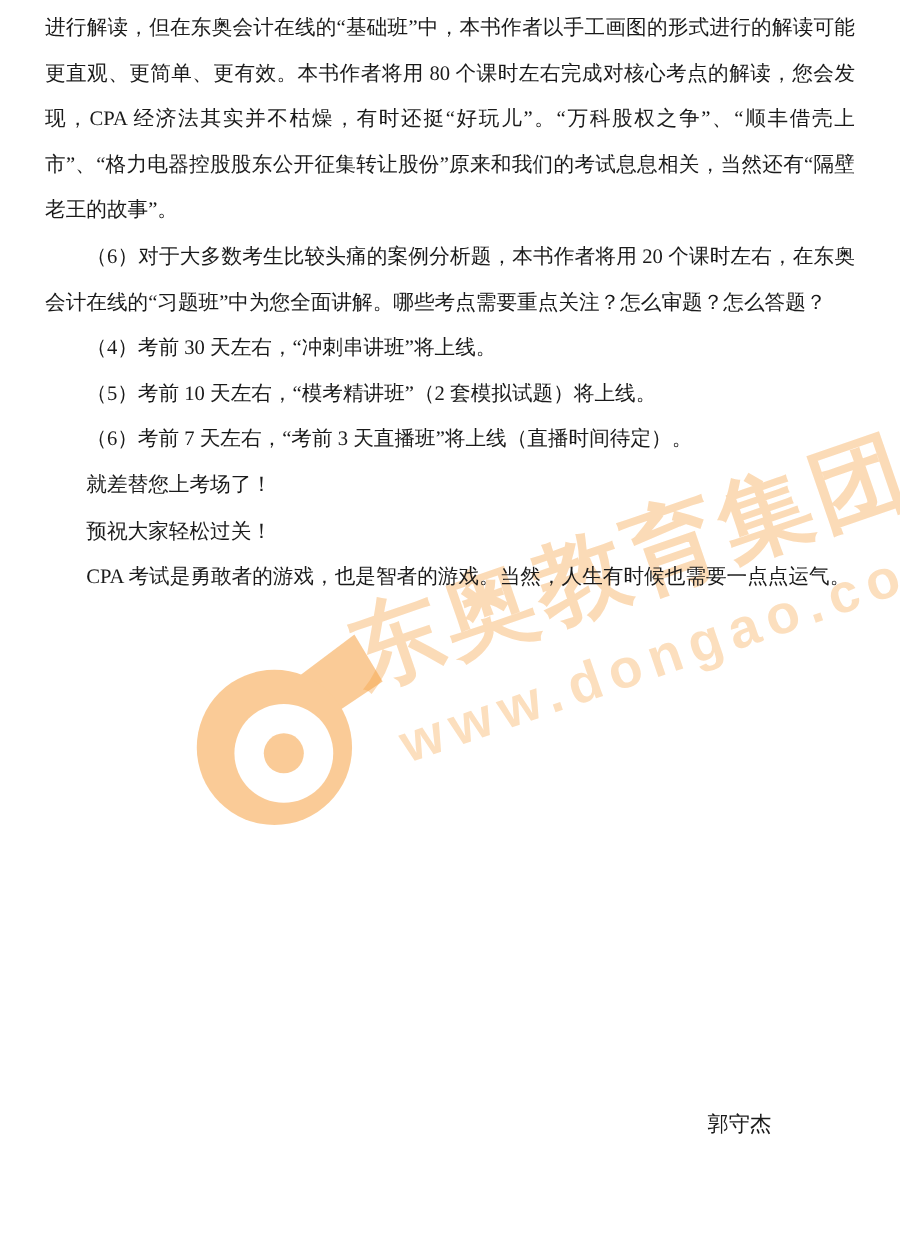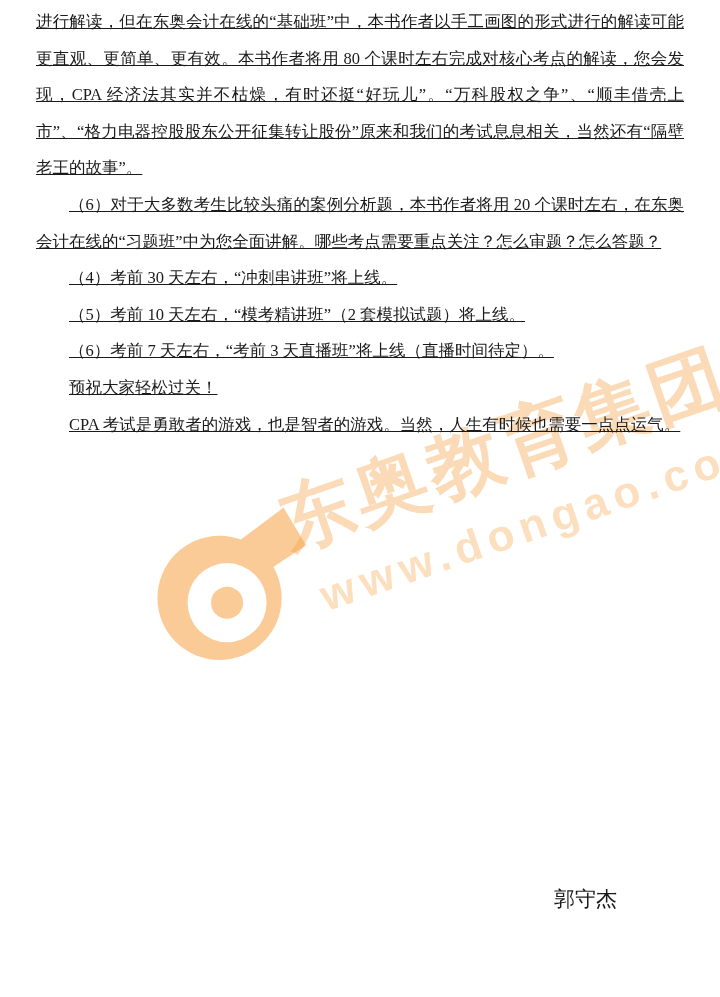--- a/index.html
+++ b/index.html
@@ -25,29 +25,28 @@
   .wm-line2{font-size:44px;letter-spacing:7px;line-height:1;opacity:0.34;margin:22px 0 0 14px;white-space:nowrap;}
   .wm-logo{position:absolute;left:148px;top:496px;opacity:0.55;}
 
   
   .content{
     position:absolute;z-index:1;
     left:36px;top:4px;width:648px;
     font-size:16.5px;line-height:36.6px;
     color:#1a1a1a;
     text-align:justify;
-    text-decoration:underline;
   }
   .content p{margin:0;}
   .content p.indent{text-indent:2em;}
 
   .signature{
     position:absolute;z-index:1;
     top:880px;right:103px;
-    font-size:21px;line-height:39px;
+    font-size:17px;line-height:39px;
     color:#1a1a1a;
     text-align:right;
   }
 </style>
 </head>
 <body>
 
 <div class="page">
 
   <div class="watermark-layer">
@@ -62,20 +61,21 @@
       <div class="wm-line2">www.dongao.com</div>
     </div>
   </div>
 
   <div class="content">
     <p>进行解读，但在东奥会计在线的“基础班”中，本书作者以手工画图的形式进行的解读可能更直观、更简单、更有效。本书作者将用 80 个课时左右完成对核心考点的解读，您会发现，CPA 经济法其实并不枯燥，有时还挺“好玩儿”。“万科股权之争”、“顺丰借壳上市”、“格力电器控股股东公开征集转让股份”原来和我们的考试息息相关，当然还有“隔壁老王的故事”。</p>
     <p class="indent">（6）对于大多数考生比较头痛的案例分析题，本书作者将用 20 个课时左右，在东奥会计在线的“习题班”中为您全面讲解。哪些考点需要重点关注？怎么审题？怎么答题？</p>
     <p class="indent">（4）考前 30 天左右，“冲刺串讲班”将上线。</p>
     <p class="indent">（5）考前 10 天左右，“模考精讲班”（2 套模拟试题）将上线。</p>
     <p class="indent">（6）考前 7 天左右，“考前 3 天直播班”将上线（直播时间待定）。</p>
+    <p class="indent">就差替您上考场了！</p>
     <p class="indent">预祝大家轻松过关！</p>
     <p class="indent">CPA 考试是勇敢者的游戏，也是智者的游戏。当然，人生有时候也需要一点点运气。</p>
   </div>
 
   <div class="signature">
     <div>郭守杰</div>
   </div>
 
 </div>
 

